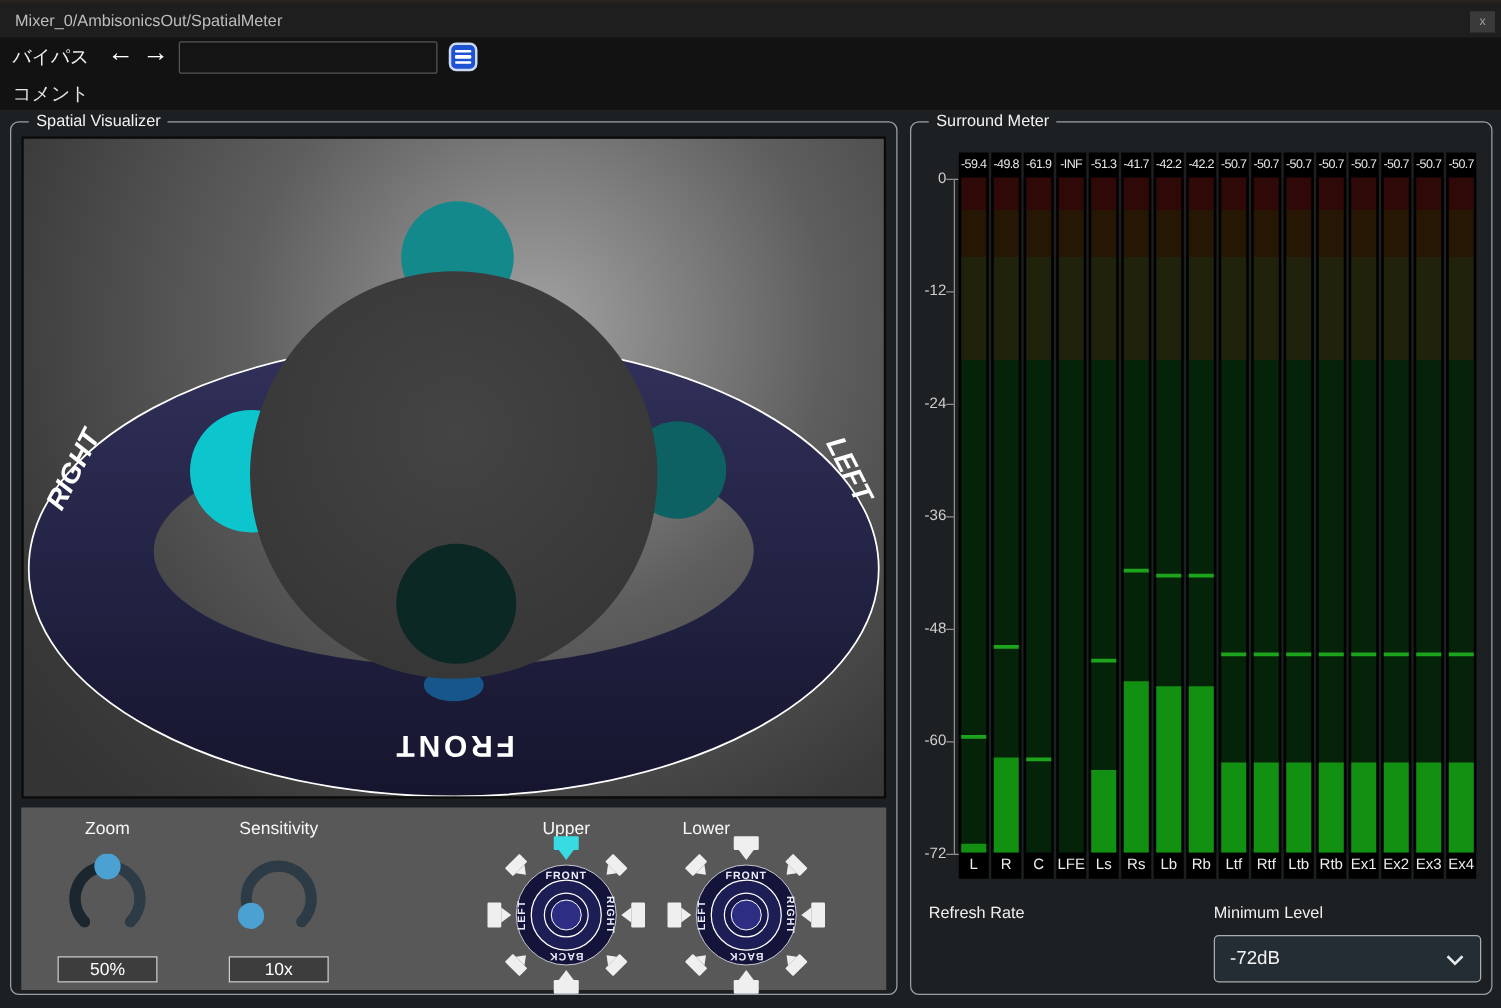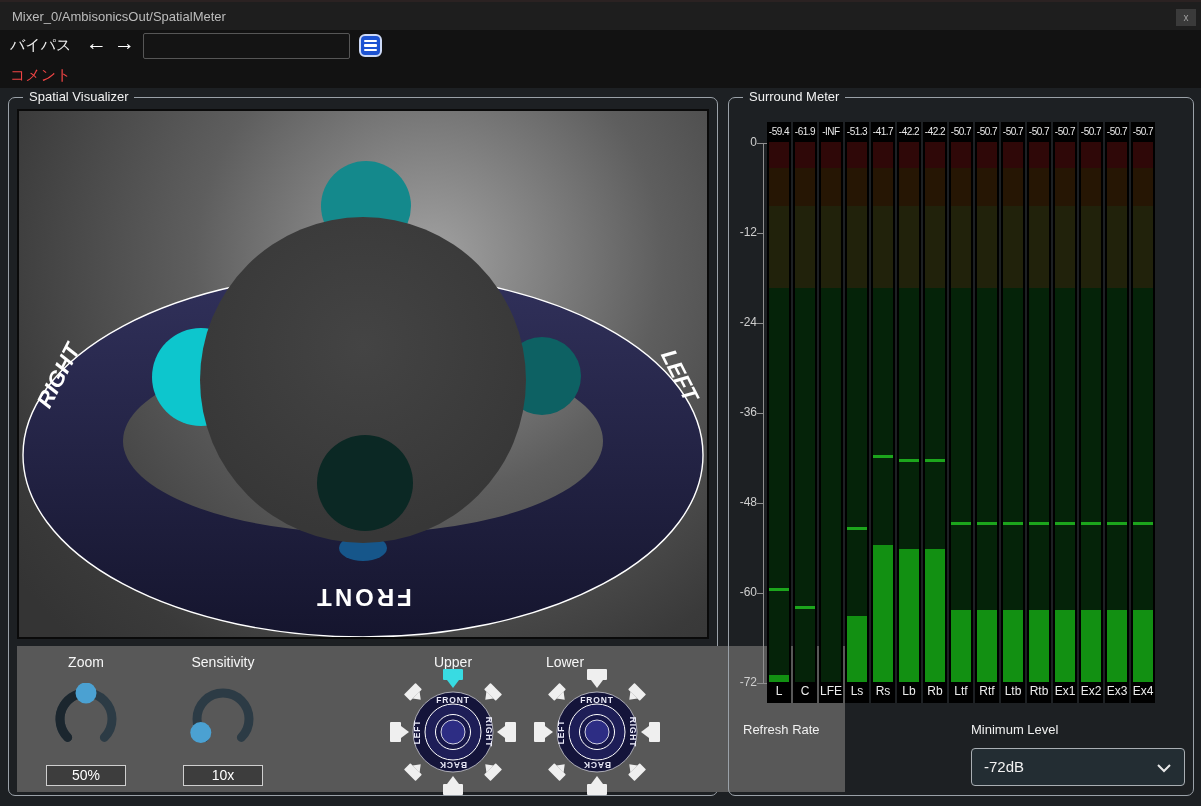--- a/index.html
+++ b/index.html
@@ -16,36 +16,36 @@
   .bypass { position:absolute; left:10px; top:6px; font-size:15px; color:#f0f0f0; }
   .navarrow { position:absolute; top:1px; font-size:21px; font-weight:bold; color:#fff; cursor:default; }
   .arr-back { left:86px; } .arr-fwd { left:114px; }
   .searchbox { position:absolute; left:143px; top:3px; width:207px; height:26px;
     background:#141414; border:1px solid#565656; border-radius:2px; color:#ddd;
     font-size:13px; padding:0 6px; outline:none; }
   .menubtn { position:absolute; left:359px; top:4px; width:23px; height:23px; border-radius:6px;
     background:#1d53d2; border:2px solid #ccd9f6; display:flex; flex-direction:column;
     justify-content:center; gap:2px; padding:0 3px; }
   .menubtn i { display:block; height:2.5px; background:#fff; border-radius:1px; }
-  .commentlbl { position:absolute; left:10px; top:36px; font-size:15px; color:#ef4444; }
+  .commentlbl { position:absolute; left:10px; top:36px; font-size:15px; color:#e5e5e5; }
 
   
   .group { position:absolute; border:1px solid #9aa1a8; border-radius:7px; }
   .group-left  { left:8px;  top:97px; width:710px; height:699px; }
   .group-right { left:728px; top:97px; width:466px; height:699px; }
   .legend { position:absolute; top:-9px; left:14px; background:#1d2023; padding:0 6px;
     font-size:13px; color:#f2f2f2; white-space:nowrap; }
 
   
   .viz { position:absolute; left:8px; top:11px; width:692px; height:530px;
     border:2px solid #0a0a0a; background:#3a3a3a; }
   .viz svg { display:block; }
 
   
-  .ctrlbar { position:absolute; left:8px; top:548px; width:828px; height:146px; background:#585858; }
+  .ctrlbar { position:absolute; left:8px; top:548px; width:692px; height:146px; background:#585858; }
   .ctl-label { position:absolute; top:8px; font-size:14px; color:#f7f7f7; text-align:center; width:120px; }
   .valuebox { position:absolute; width:80px; height:21px; background:#3d3d3d;
     border:1px solid #cfcfcf; color:#fff; font-size:14px; text-align:center; line-height:19px; }
   .knob { position:absolute; width:72px; height:72px; }
   .dial { position:absolute; width:132px; height:132px; }
 
   
   .scale-label { position:absolute; width:26px; text-align:right; font-size:12px; color:#cfcfcf; }
   .tick { position:absolute; height:1px; background:#8f8f8f; }
   .axisline { position:absolute; left:34px; top:45px; width:1px; height:541px; background:#8f8f8f; }
@@ -261,20 +261,30 @@
         <div class="mval">-59.4</div>
         <div class="mtrack">
           <div class="edge" style="left:0"></div>
           <div class="edge" style="right:0"></div>
           <div class="mfill" style="height:7.5px"></div>
           <div class="mpeak" style="top:445.5px"></div>
         </div>
         <div class="mname">L</div>
       </div>
       <div class="mcol">
+        <div class="mval">-49.8</div>
+        <div class="mtrack">
+          <div class="edge" style="left:0"></div>
+          <div class="edge" style="right:0"></div>
+          <div class="mfill" style="height:76.5px"></div>
+          <div class="mpeak" style="top:373.5px"></div>
+        </div>
+        <div class="mname">R</div>
+      </div>
+      <div class="mcol">
         <div class="mval">-61.9</div>
         <div class="mtrack">
           <div class="edge" style="left:0"></div>
           <div class="edge" style="right:0"></div>
           <div class="mpeak" style="top:464.3px"></div>
         </div>
         <div class="mname">C</div>
       </div>
       <div class="mcol">
         <div class="mval">-INF</div>

